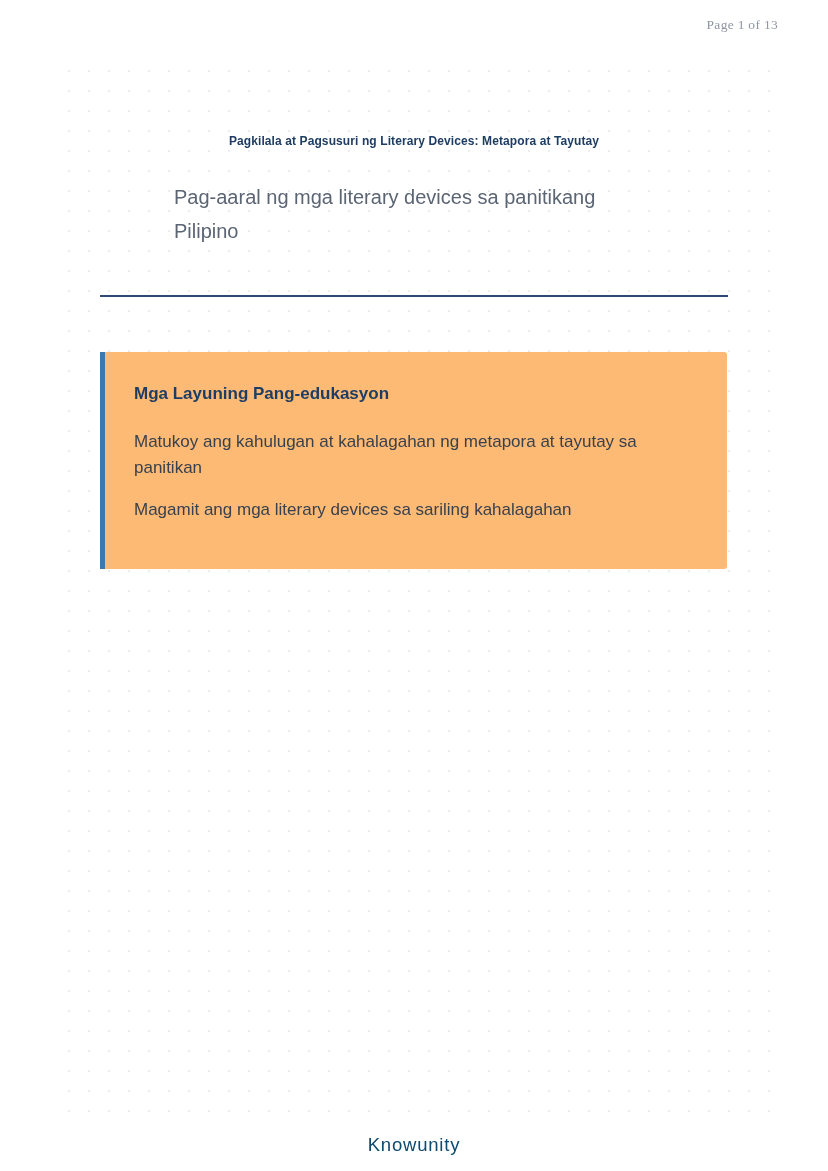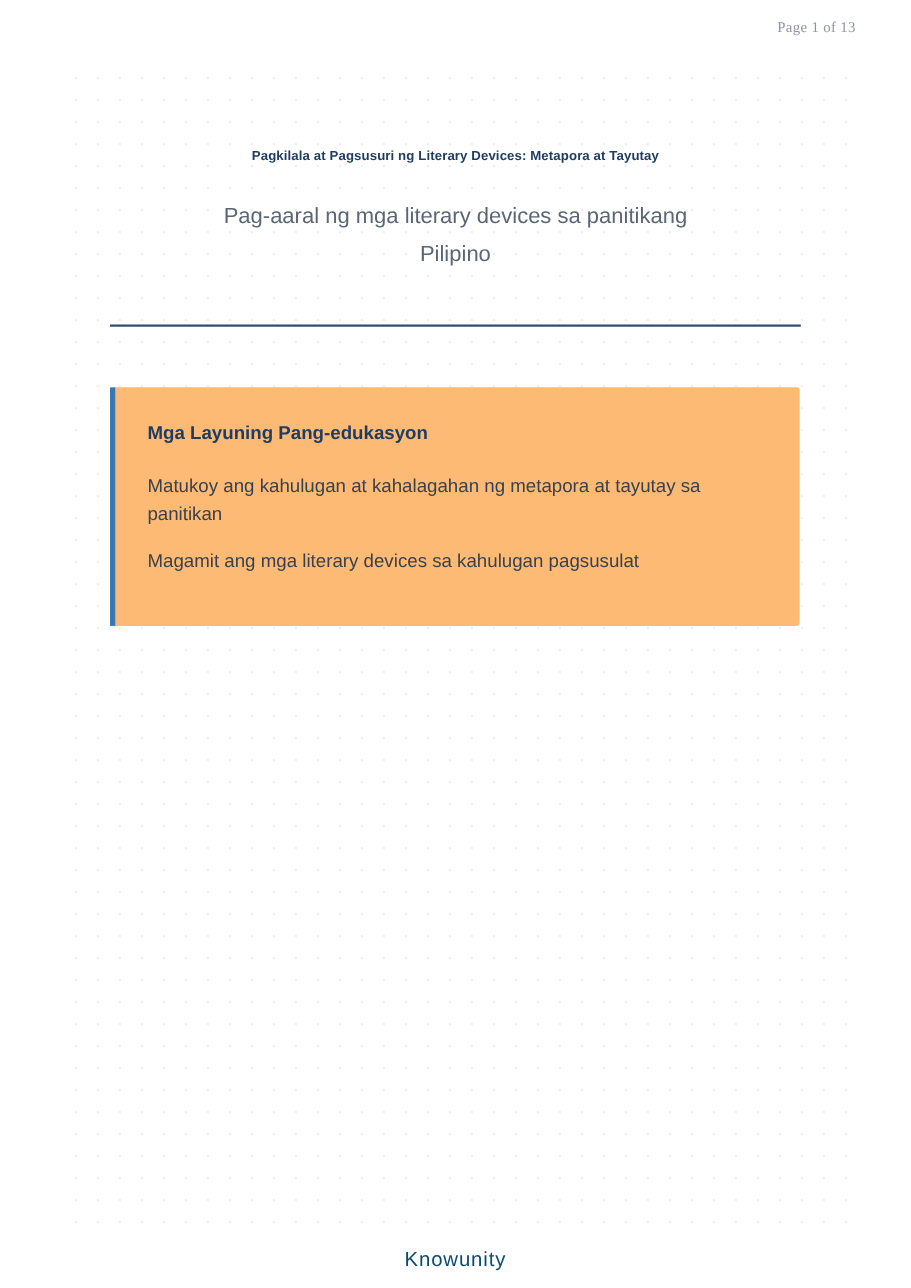--- a/index.html
+++ b/index.html
@@ -54,21 +54,21 @@
     text-align: center;
     font-size: 12px;
     font-weight: bold;
     color: #1f3d63;
     letter-spacing: 0.1px;
   }
 
   .doc-subtitle {
     margin: 32px auto 12px auto;
     max-width: 480px;
-    text-align: center;
+    text-align: left;
     font-size: 20px;
     line-height: 34px;
     color: #5b6573;
     font-weight: 400;
   }
 
   .divider {
     margin: 47px auto 0 auto;
     position: relative;
     left: 0;
@@ -129,19 +129,19 @@
     <h1 class="doc-title">Pagkilala at Pagsusuri ng Literary Devices: Metapora at Tayutay</h1>
 
     <div class="doc-subtitle">Pag-aaral ng mga literary devices sa panitikang Pilipino</div>
 
     <div class="divider"></div>
 
     <div class="objectives-box">
       <div class="objectives-heading">Mga Layuning Pang-edukasyon</div>
 
       <p class="objective-item">Matukoy ang kahulugan at kahalagahan ng metapora at tayutay sa panitikan</p>
-      <p class="objective-item">Magamit ang mga literary devices sa kahulugan pagsusulat</p>
+      <p class="objective-item">Magamit ang mga literary devices sa sariling kahalagahan</p>
     </div>
 
     <div class="footer-brand">Knowunity</div>
 
   </div>
 </div>
 
 </body></html>

